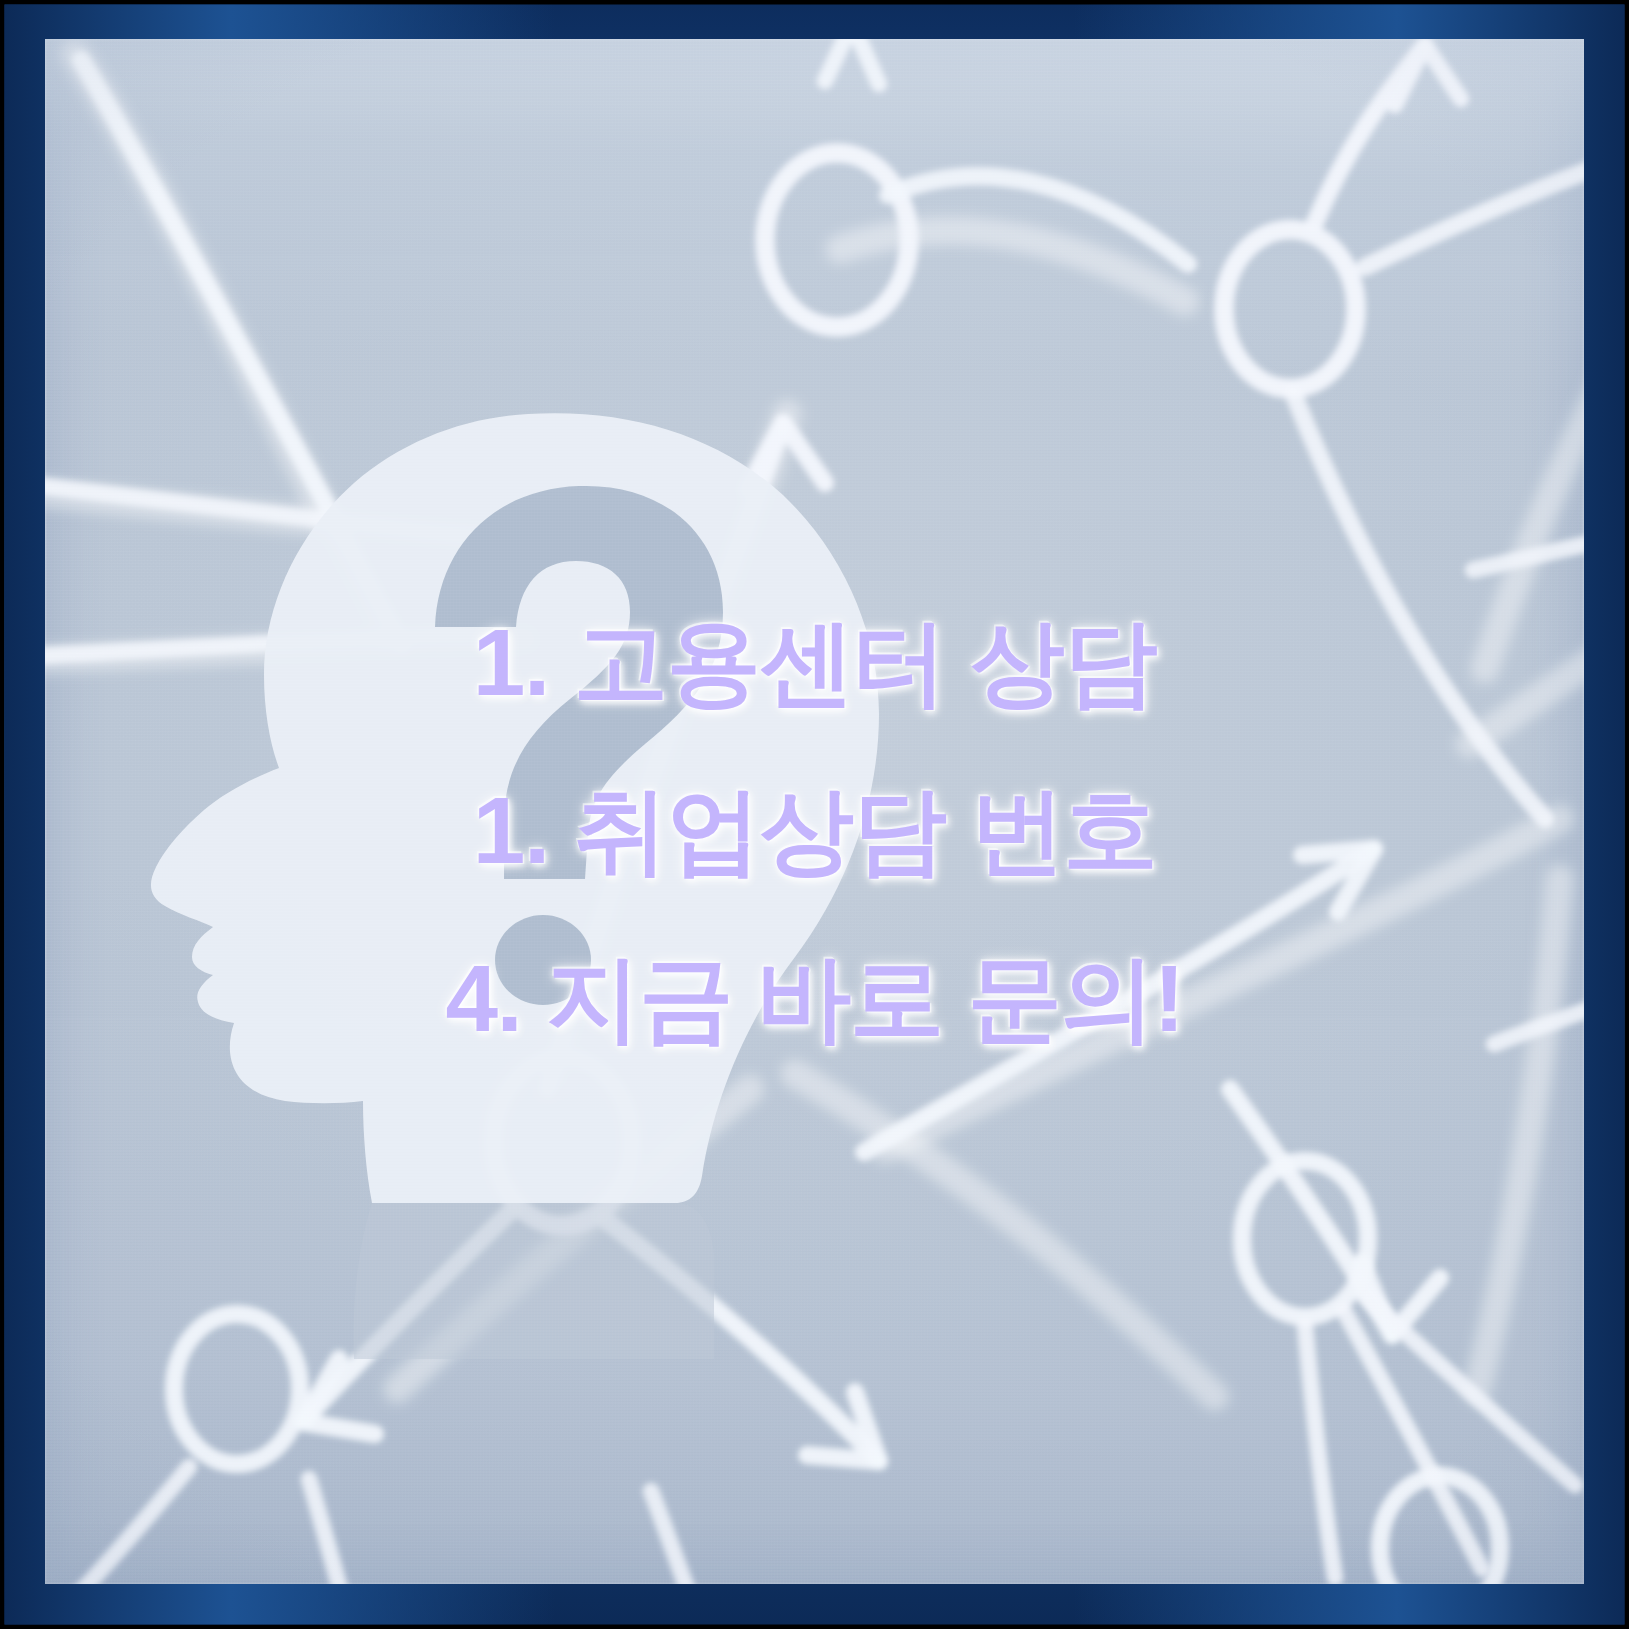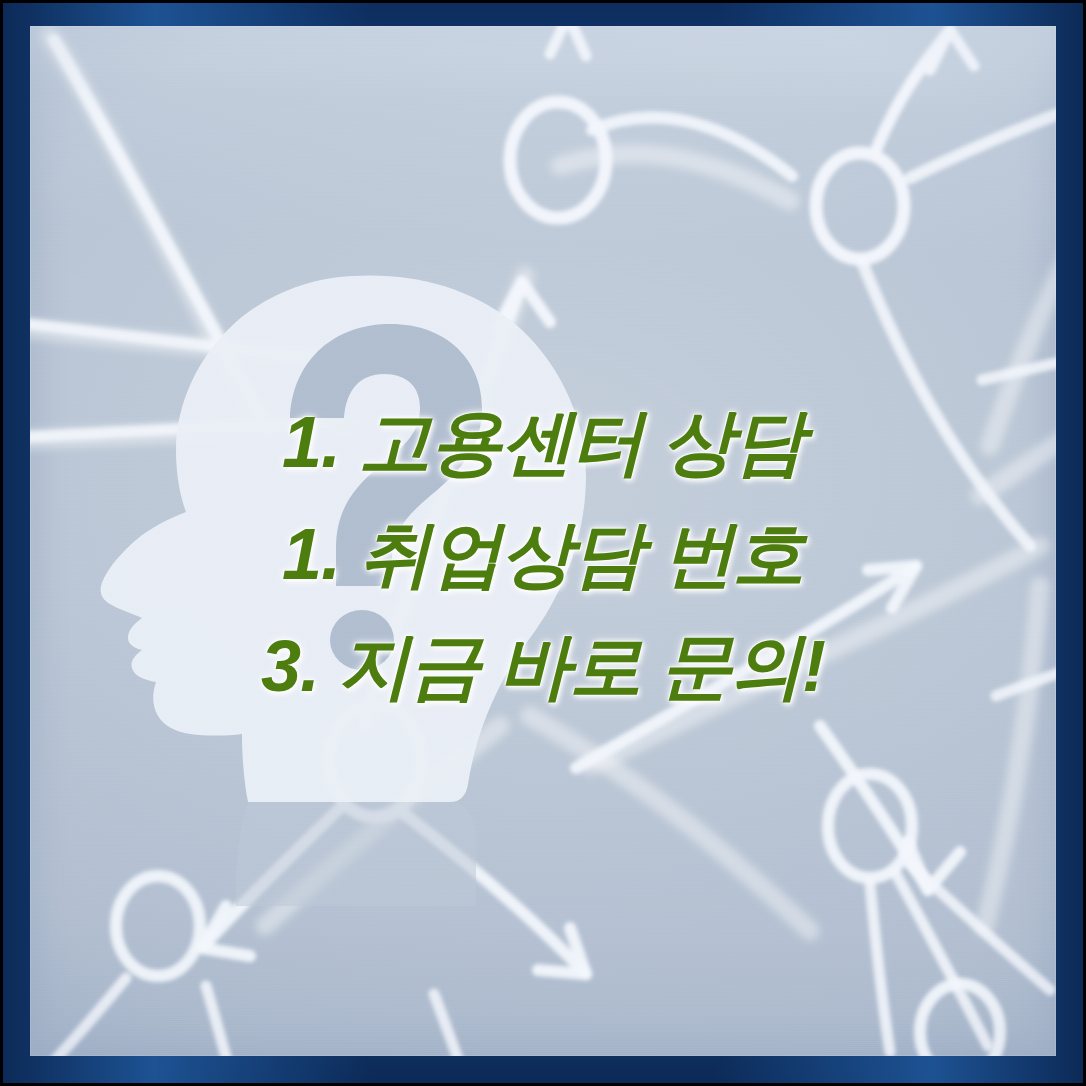--- a/index.html
+++ b/index.html
@@ -108,33 +108,32 @@
     position: absolute;
     left: 0;
     right: 0;
     top: 386px;
     text-align: center;
     z-index: 9;
     pointer-events: none;
   }
   .hline {
     display: block;
-    color: #4d7c0f;
-    font-size: 72px;
+    color: #c4b5fd;
+    font-size: 63px;
     line-height: 112px;
     font-weight: 700;
     letter-spacing: -1px;
     white-space: nowrap;
     text-shadow:
       0 0 5px rgba(255,255,255,.95),
       0 0 10px rgba(255,255,255,.85),
       1px 1px 0 rgba(255,255,255,.55),
       -1px -1px 0 rgba(255,255,255,.55),
       2px 3px 5px rgba(255,255,255,.65);
-    font-style: italic;
   }
 </style>
 </head>
 <body>
 
 <div id="poster">
 
   <div class="frame-black"></div>
   <div class="frame-blue"></div>
 
@@ -289,16 +288,16 @@
       </g>
     </svg>
 
     <div class="plate-grain"></div>
     <div class="plate-vign"></div>
   </div>
 
   <div class="headline">
     <span class="hline">1. 고용센터 상담</span>
     <span class="hline">1. 취업상담 번호</span>
-    <span class="hline">3. 지금 바로 문의!</span>
+    <span class="hline">4. 지금 바로 문의!</span>
   </div>
 
 </div>
 
 </body></html>

